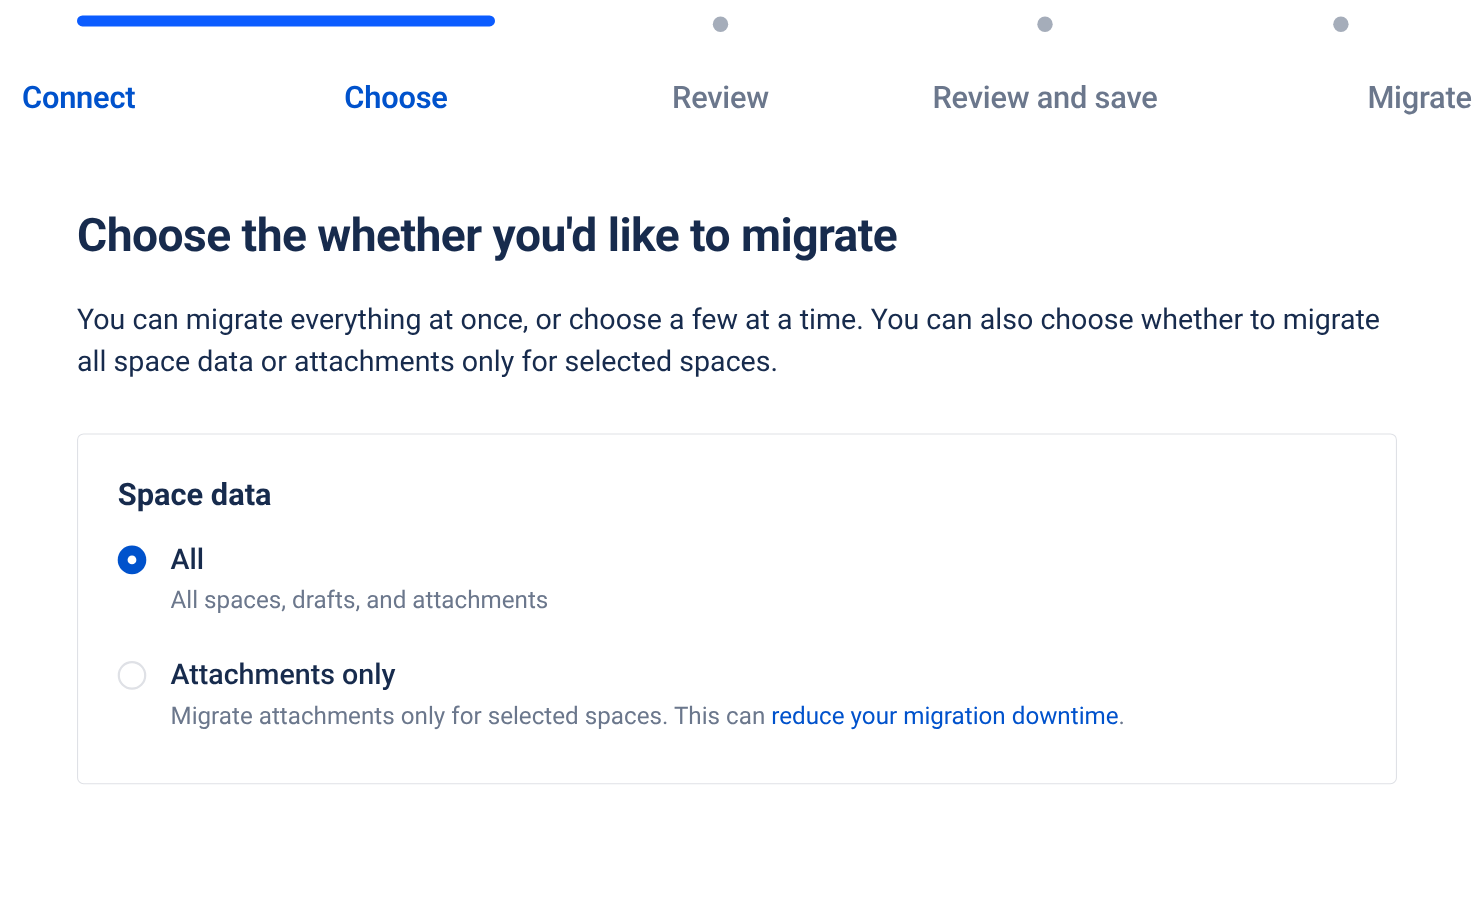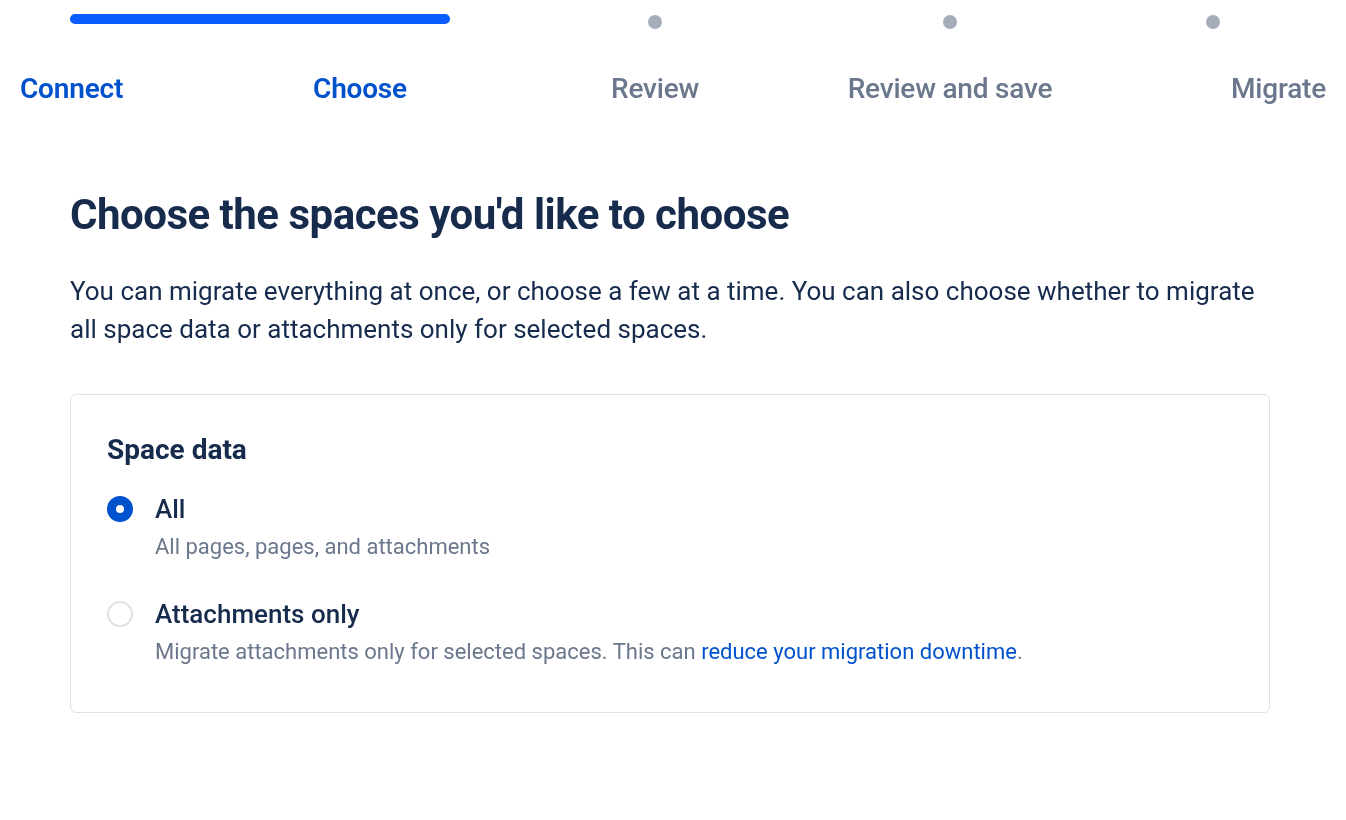--- a/index.html
+++ b/index.html
@@ -8,21 +8,21 @@
     background: #fff;
     color: #172B4D;
     width: 1346px;
     height: 820px;
   }
 
   
   .stepper {
     display: flex;
     align-items: flex-start;
-    padding: 14px 20px 0 20px;
+    padding: 14px 8px 0 20px;
     gap: 0;
   }
   .step {
     display: flex;
     flex-direction: column;
     align-items: center;
     position: relative;
   }
   .step .bar-slot {
     height: 16px;
@@ -180,31 +180,31 @@
     <div class="step future">
       <div class="bar-slot">
           <div class="dot"></div>
         </div>
       <div class="label">Migrate</div>
     </div>
   </div>
 </div>
 
 <div class="content">
-  <h1 class="page-title">Choose the spaces you'd like to choose</h1>
+  <h1 class="page-title">Choose the whether you'd like to migrate</h1>
   <p class="page-desc">You can migrate everything at once, or choose a few at a time. You can also choose whether to migrate all space data or attachments only for selected spaces.</p>
 
   <div class="panel">
     <h2>Space data</h2>
 
     <div class="radio-row">
       <div class="radio selected"></div>
       <div class="radio-text">
         <div class="opt-label">All</div>
-        <div class="opt-desc">All pages, pages, and attachments</div>
+        <div class="opt-desc">All spaces, drafts, and attachments</div>
       </div>
     </div>
 
     <div class="radio-row">
       <div class="radio unselected"></div>
       <div class="radio-text">
         <div class="opt-label">Attachments only</div>
         <div class="opt-desc">
           <span>Migrate attachments only for selected spaces. This can </span><a>reduce your migration downtime</a><span class="period">.</span>
         </div>

